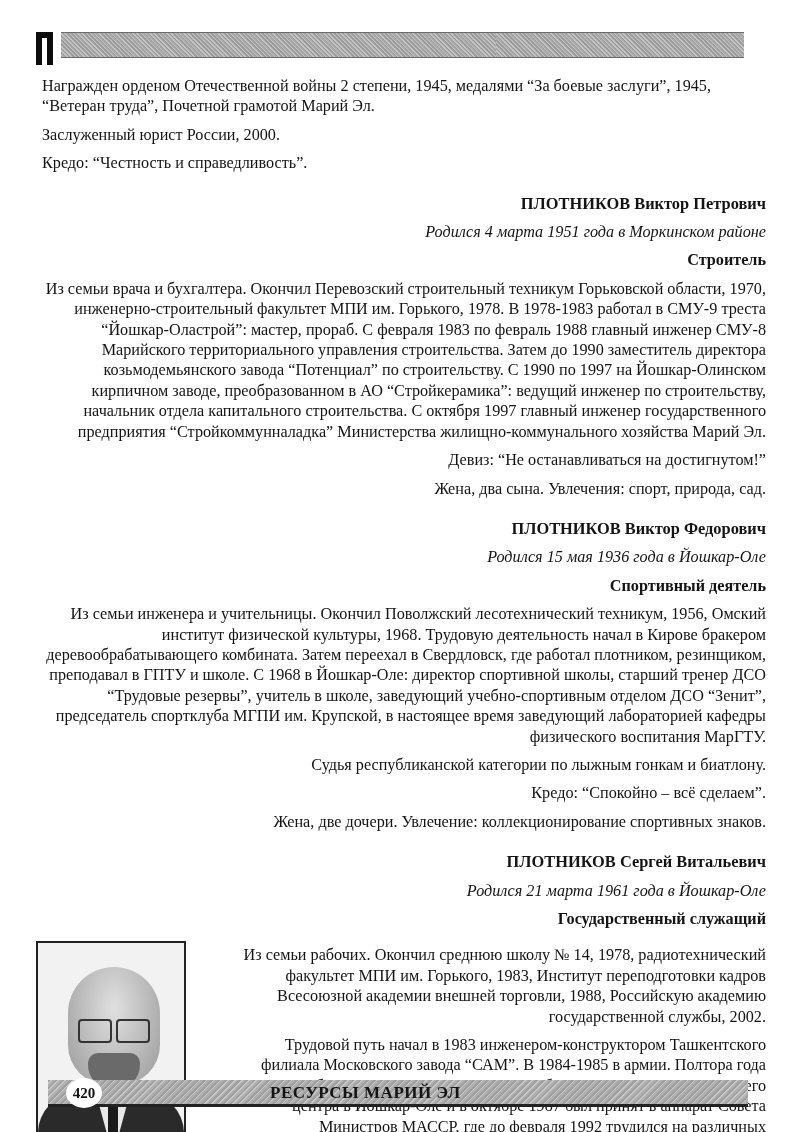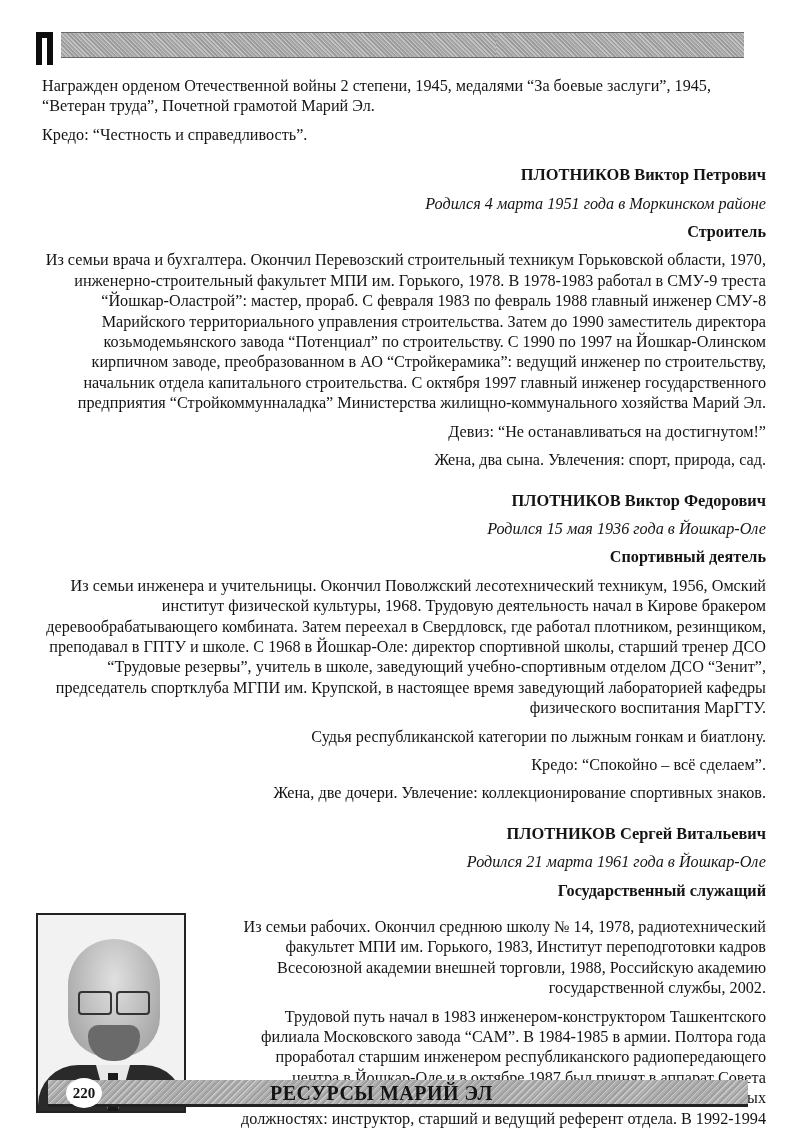--- a/index.html
+++ b/index.html
@@ -27,33 +27,34 @@
   .photo .beard { position: absolute; left: 50px; top: 110px; width: 52px; height: 36px; border-radius: 10px 10px 24px 24px; background: #6a6a6a; }
   .photo .suit { position: absolute; left: 0; top: 150px; width: 146px; height: 50px; background: #2a2a2a; border-radius: 40px 40px 0 0; }
   .photo .shirt { position: absolute; left: 58px; top: 150px; width: 34px; height: 50px; background: #e8e8e8; clip-path: polygon(0 0, 100% 0, 60% 100%, 40% 100%); }
   .photo .tie { position: absolute; left: 70px; top: 158px; width: 10px; height: 42px; background: #1a1a1a; }
   .bio-right { flex: 1; font-size: 16.2px; line-height: 20.4px; }
   .footer-band { position: absolute; left: 48px; top: 1080px; width: 700px; height: 24px;
                  background: repeating-linear-gradient(135deg, #a0a0a0 0 2px, #c8c8c8 2px 3px, #b0b0b0 3px 5px);
                  border-bottom: 3px solid #222; }
   .page-num { position: absolute; left: 66px; top: 1078px; width: 36px; height: 30px; border-radius: 50%;
               background: #fff; font-weight: bold; font-size: 15px; line-height: 30px; text-align: center; }
-  .footer-title { position: absolute; left: 270px; top: 1080px; font-size: 20px; font-weight: bold; letter-spacing: 0.5px; line-height: 26px; }
+  .footer-title { position: absolute; left: 270px; top: 1080px; font-size: 17px; font-weight: bold; letter-spacing: 0.5px; line-height: 26px; }
 </style>
 </head>
 <body>
 
 <div class="header-letter"></div>
 <div class="header-band-real"></div>
 <div class="header-band" style="left:61px;width:435px;"></div>
 <div style="position:absolute;left:496px;top:32px;width:248px;height:24px;background:repeating-linear-gradient(45deg,#9a9a9a 0 1px,#c4c4c4 1px 2px,#aaaaaa 2px 3px);border-top:1px solid #6a6a6a;border-bottom:1px solid #6a6a6a;"></div>
 
 <div class="content">
   <div>
     <p>Награжден орденом Отечественной войны 2 степени, 1945, медалями “За боевые заслуги”, 1945, “Ветеран труда”, Почетной грамотой Марий Эл.</p>
+    <p>Заслуженный юрист России, 2000.</p>
     <p>Кредо: “Честность и справедливость”.</p>
   </div>
 
   <div class="entry">
     <p class="name">ПЛОТНИКОВ Виктор Петрович</p>
     <p class="born">Родился 4 марта 1951 года в Моркинском районе</p>
     <p class="prof">Строитель</p>
     <p>Из семьи врача и бухгалтера. Окончил Перевозский строительный техникум Горьковской области, 1970, инженерно-строительный факультет МПИ им. Горького, 1978. В 1978-1983 работал в СМУ-9 треста “Йошкар-Оластрой”: мастер, прораб. С февраля 1983 по февраль 1988 главный инженер СМУ-8 Марийского территориального управления строительства. Затем до 1990 заместитель директора козьмодемьянского завода “Потенциал” по строительству. С 1990 по 1997 на Йошкар-Олинском кирпичном заводе, преобразованном в АО “Стройкерамика”: ведущий инженер по строительству, начальник отдела капитального строительства. С октября 1997 главный инженер государственного предприятия “Стройкоммунналадка” Министерства жилищно-коммунального хозяйства Марий Эл.</p>
     <p>Девиз: “Не останавливаться на достигнутом!”</p>
     <p>Жена, два сына. Увлечения: спорт, природа, сад.</p>
@@ -87,14 +88,14 @@
       </div>
       <div class="bio-right">
         <p>Из семьи рабочих. Окончил среднюю школу № 14, 1978, радиотехнический факультет МПИ им. Горького, 1983, Институт переподготовки кадров Всесоюзной академии внешней торговли, 1988, Российскую академию государственной службы, 2002.</p>
         <p>Трудовой путь начал в 1983 инженером-конструктором Ташкентского филиала Московского завода “САМ”. В 1984-1985 в армии. Полтора года проработал старшим инженером республиканского радиопередающего центра в Йошкар-Оле и в октябре 1987 был принят в аппарат Совета Министров МАССР, где до февраля 1992 трудился на различных должностях: инструктор, старший и ведущий референт отдела. В 1992-1994 начальник отдела внешнеэкономических связей</p>
       </div>
     </div>
   </div>
 </div>
 
 <div class="footer-band"></div>
-<div class="page-num">220</div>
+<div class="page-num">420</div>
 <div class="footer-title">РЕСУРСЫ МАРИЙ ЭЛ</div>
 
 </body></html>

